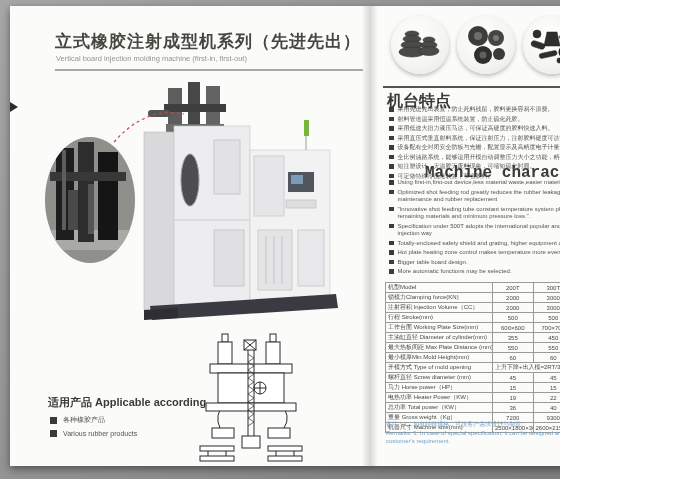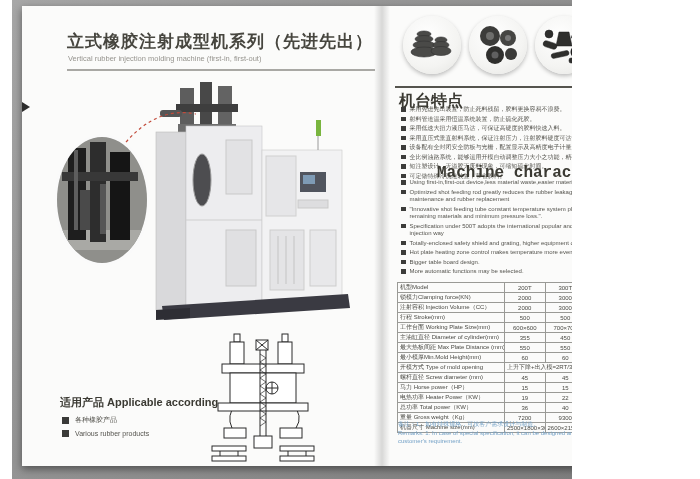--- a/index.html
+++ b/index.html
@@ -1,18 +1,18 @@
 <!DOCTYPE html>
 <html><head>
 <meta charset="utf-8">
 <style>
   html,body{margin:0;padding:0;}
   body{font-family:"Liberation Sans","DejaVu Sans",sans-serif;}
   .stage{position:relative;width:560px;height:479px;overflow:hidden;
-         background:linear-gradient(135deg,#a7a7a7 0%,#949494 45%,#7e7e7e 100%);margin-left:12px;}
+         background:linear-gradient(135deg,#a7a7a7 0%,#949494 45%,#7e7e7e 100%);}
   .spread{position:absolute;left:10px;top:6px;width:684px;height:460px;
           background:#fbfbfa;box-shadow:0 3px 8px rgba(0,0,0,.45);}
   .gutter{position:absolute;left:362px;top:6px;width:16px;height:460px;
           background:linear-gradient(to right,rgba(0,0,0,0),rgba(0,0,0,.14) 50%,rgba(0,0,0,0));}
   .page{position:absolute;top:6px;height:460px;}
   .left-page{left:10px;width:360px;}
   .right-page{left:375px;width:285px;}
 
   
   .page-title{position:absolute;left:45px;top:24px;font-size:17px;font-weight:700;
@@ -63,21 +63,21 @@
 </style>
 </head>
 <body>
 
 <div class="stage">
   <div class="spread"></div>
   <div class="gutter"></div>
 
   <div class="page left-page">
     <div class="page-title">立式橡胶注射成型机系列（先进先出）</div>
-    <div class="page-subtitle">Vertical rubber injection molding machine (first-in, first-out)</div>
+    <div class="page-subtitle">Vertical board injection molding machine (first-in, first-out)</div>
     <div class="title-rule"></div>
 
     <div class="machine-wrap">
       <svg width="334" height="240" viewBox="0 0 334 240">
 
         <g>
           <rect x="150" y="8" width="14" height="50" fill="#5d5d5d"></rect>
           <rect x="170" y="2" width="12" height="56" fill="#484848"></rect>
           <rect x="188" y="6" width="14" height="52" fill="#636363"></rect>
           <rect x="146" y="24" width="62" height="8" fill="#3e3e3e"></rect>

